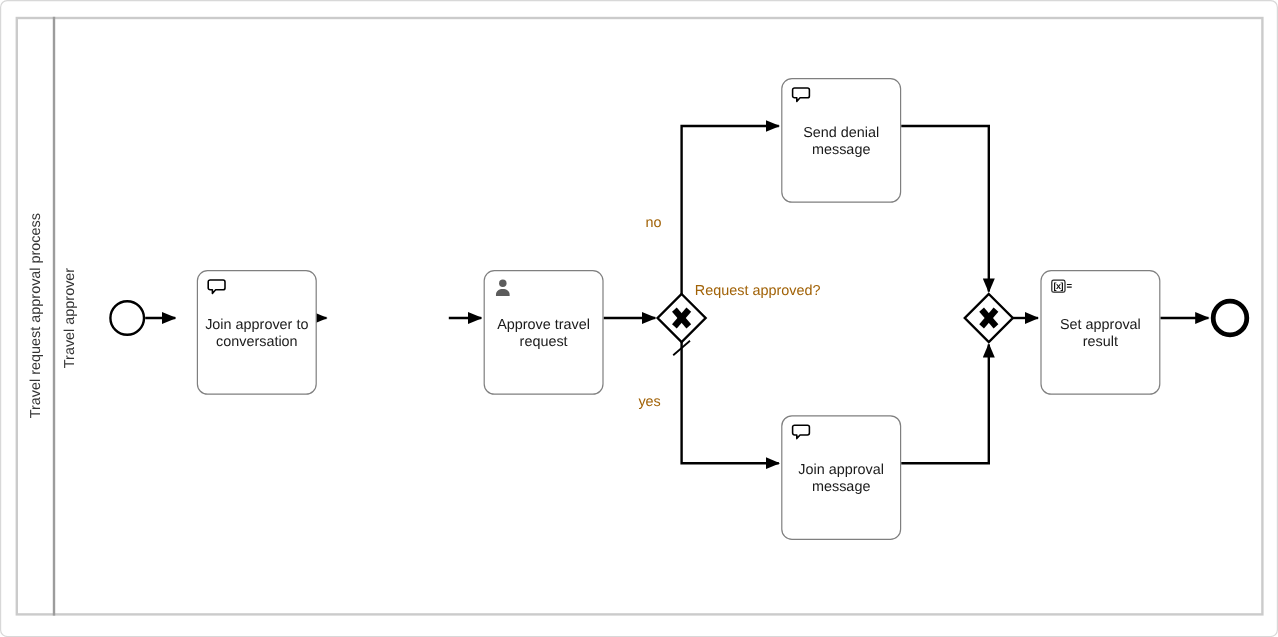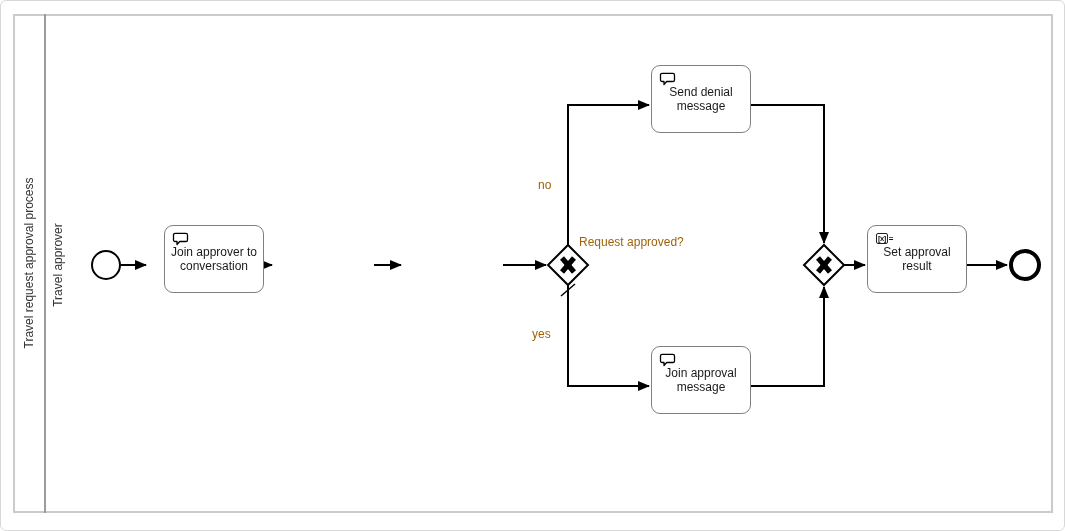--- a/index.html
+++ b/index.html
@@ -16,21 +16,21 @@
   .pool-divider {
     position:absolute; left:43px; top:13px; height:499px; width:0;
     border-left:2px solid #9c9c9c;
   }
   .v-label {
     position:absolute; white-space:nowrap; font-size:12px; color:#333;
     transform:translate(-50%,-50%) rotate(-90deg);
   }
   
   .task {
-    position:absolute; width:100px; height:68px; background:#fff;
+    position:absolute; width:100px; height:104px; background:#fff;
     border:1.5px solid #7f7f7f; border-radius:9px; box-sizing:border-box;
   }
   .task-label {
     position:absolute; inset:0; display:flex; align-items:center; justify-content:center;
     text-align:center; font-size:12px; line-height:1.18; color:#1a1a1a; padding:0 2px;
   }
   .task-icon { position:absolute; left:7px; top:6px; width:17px; height:15px; }
   .fx-icon { position:absolute; left:8px; top:7px; display:flex; align-items:center; gap:1px; }
   .fx-box {
     border:1px solid #222; border-radius:2px; font-size:7.5px; line-height:9px;
@@ -81,20 +81,27 @@
   <div class="event start"></div>
 
   <div class="task" style="left:147px; top:224px;margin-left:16px;">
     <svg class="task-icon" viewBox="0 0 16 15">
       <path d="M2.6,1.3 h10.8 a1.6,1.6 0 0 1 1.6,1.6 v5 a1.6,1.6 0 0 1 -1.6,1.6 h-6.2 l-2.7,3 v-3 h-1.9 a1.6,1.6 0 0 1 -1.6,-1.6 v-5 a1.6,1.6 0 0 1 1.6,-1.6 z" fill="#fff" stroke="#000" stroke-width="1.3" stroke-linejoin="round"></path>
     </svg>
     <div class="task-label">Join approver to conversation</div>
   </div>
 
 
+  <div class="task" style="left:402px; top:224px;">
+    <svg class="task-icon" viewBox="0 0 16 15">
+      <circle cx="7.5" cy="4" r="3.1" fill="#5c5c5c"></circle>
+      <path d="M1.8,14.6 v-1 c0,-3.2 2.6,-4.7 5.7,-4.7 s5.7,1.5 5.7,4.7 v1 z" fill="#5c5c5c"></path>
+    </svg>
+    <div class="task-label">Approve travel request</div>
+  </div>
 
   <div class="gateway" style="left:545px; top:242px;">
     <svg width="44" height="44" viewBox="0 0 44 44">
       <polygon points="22,2 42,22 22,42 2,22" fill="#fff" stroke="#000" stroke-width="2"></polygon>
       <g stroke="#000" stroke-width="5.2">
         <path d="M16,15 L28,29"></path>
           <path d="M28,15 L16,29"></path>
       </g>
     </svg>
   </div>

